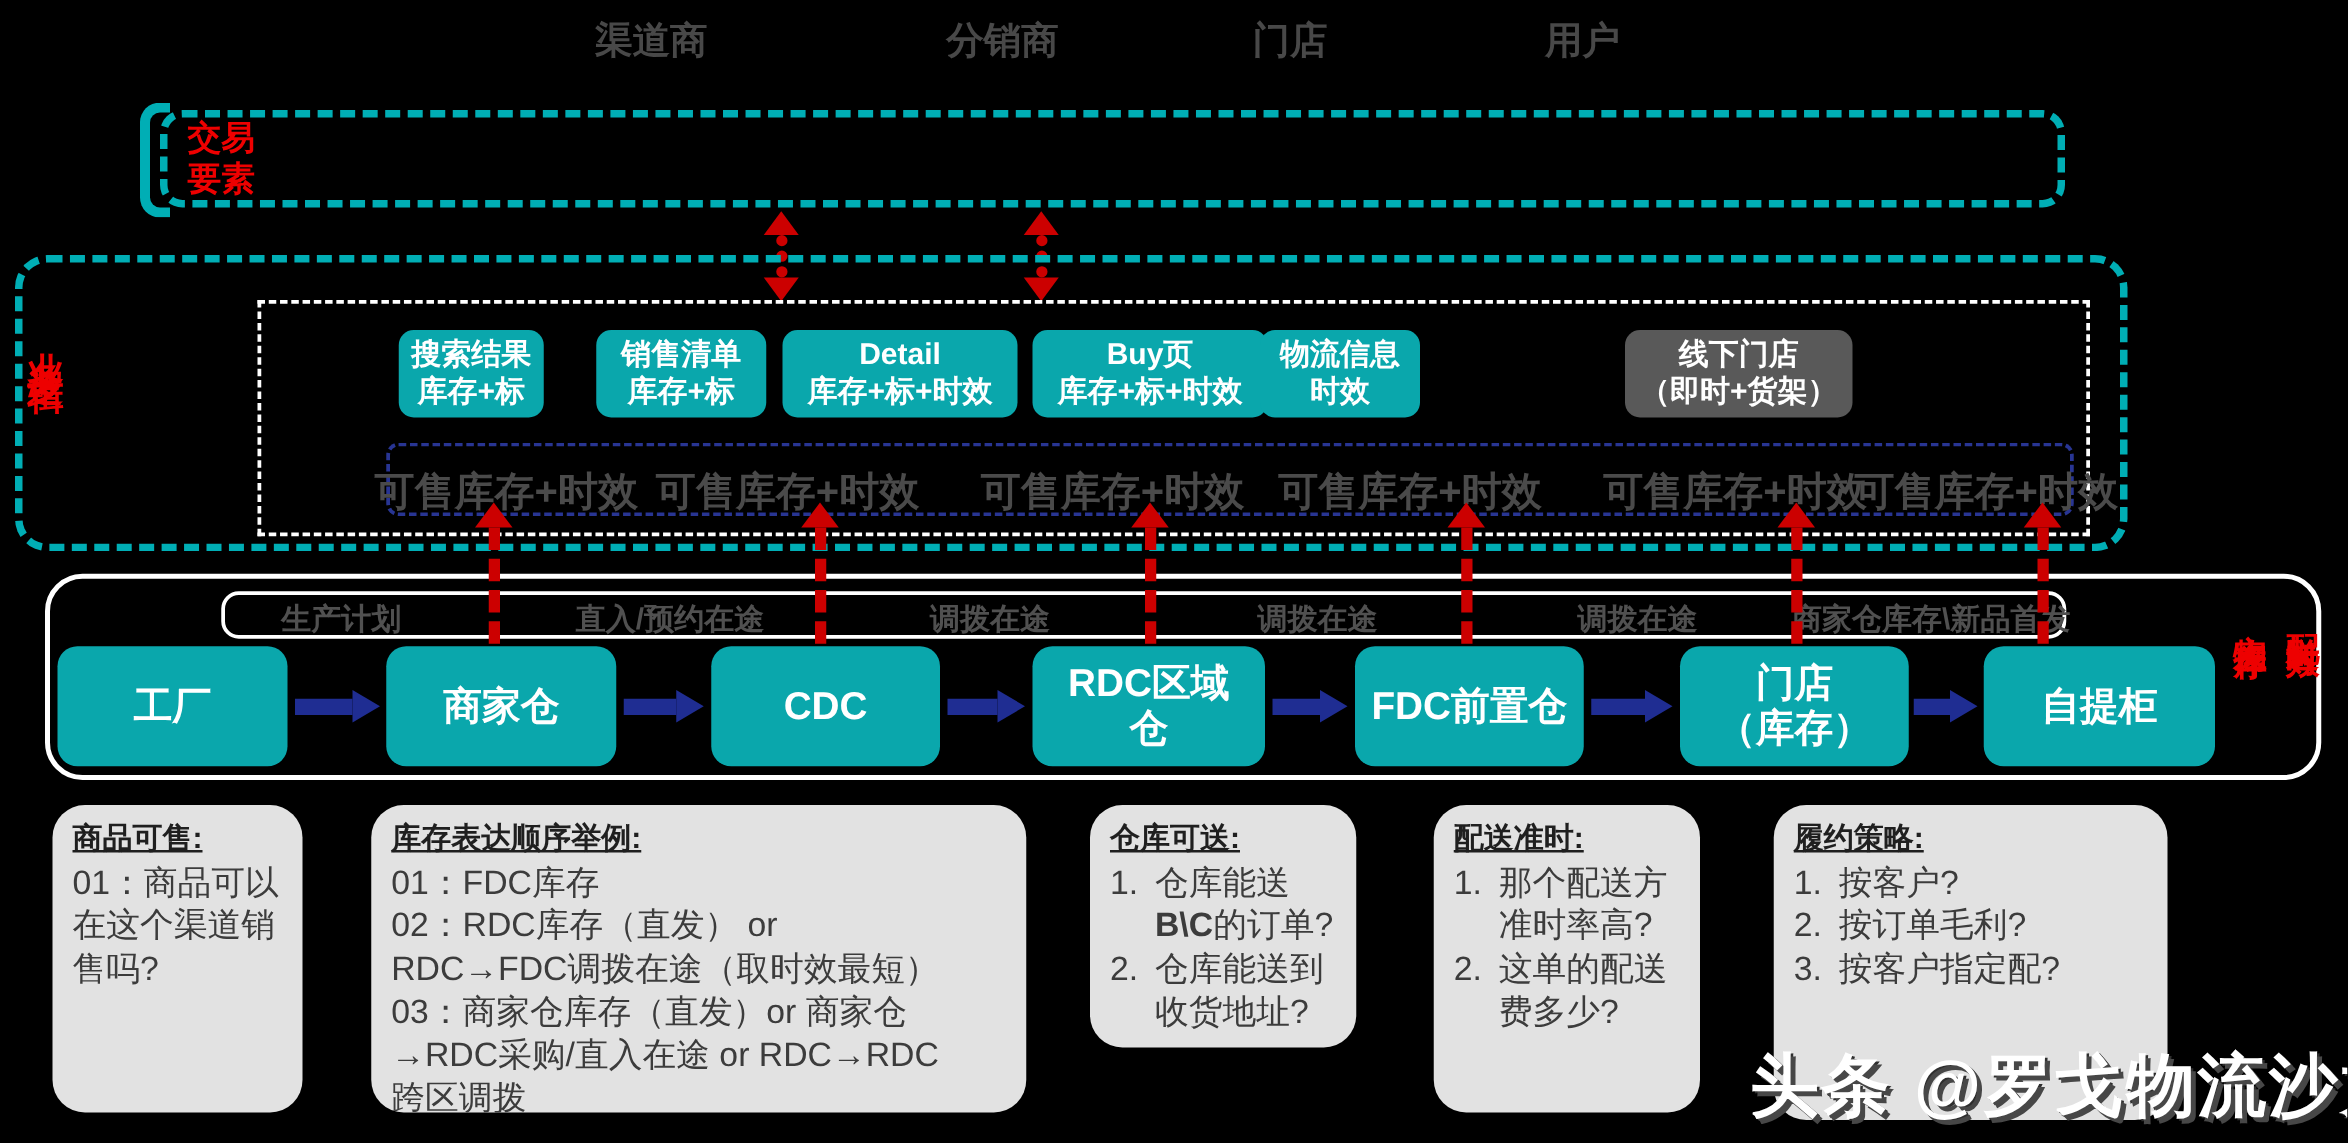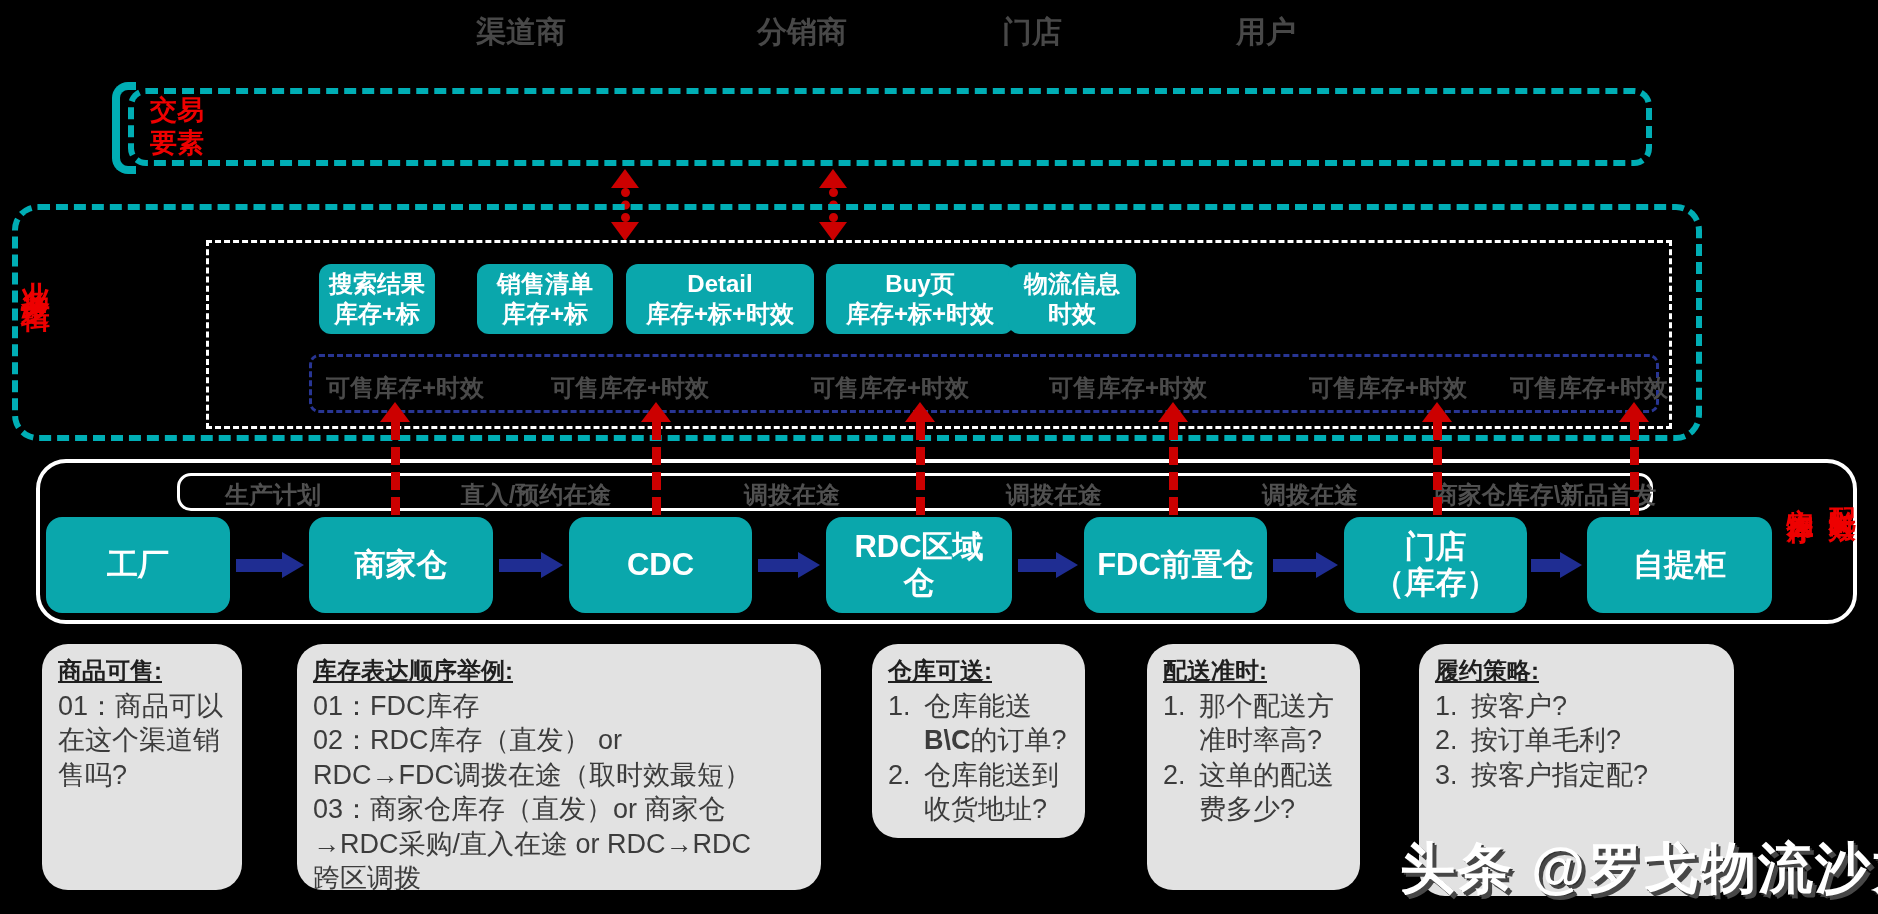--- a/index.html
+++ b/index.html
@@ -19,21 +19,21 @@
   .dbl .hd{width:0;height:0;border-left:14px solid transparent;border-right:14px solid transparent;border-top:19px solid #CC0000;}
 
   .logic-box{position:absolute;left:12px;top:204px;width:1690px;height:237px;border:6px dashed #00AEB5;border-radius:26px;box-sizing:border-box;}
   .logic-label{position:absolute;left:16px;top:258px;writing-mode:vertical-rl;font-size:29px;font-weight:bold;color:#EE0000;letter-spacing:7px;}
   .white-dash{position:absolute;left:206px;top:240px;width:1466px;height:189px;border:3px dashed #fff;box-sizing:border-box;}
 
   .pill{position:absolute;top:264px;height:70px;border-radius:12px;background:#0AA7AC;color:#fff;font-weight:bold;font-size:24px;line-height:1.25;display:flex;flex-direction:column;align-items:center;justify-content:center;text-align:center;white-space:nowrap;}
   .pill.gray{background:#595959;}
 
   .navy-dash{position:absolute;left:309px;top:354px;width:1350px;height:59px;border:3px dashed #283593;border-radius:10px;box-sizing:border-box;}
-  .sell{position:absolute;top:372px;transform:translateX(-50%);font-size:24px;font-weight:bold;color:#4A4A4A;white-space:nowrap;}
+  .sell{position:absolute;top:372px;transform:translateX(-50%);font-size:32px;font-weight:bold;color:#4A4A4A;white-space:nowrap;}
 
   .flow-box{position:absolute;left:36px;top:459px;width:1821px;height:165px;border:4px solid #fff;border-radius:30px;box-sizing:border-box;}
   .transit-row{position:absolute;left:177px;top:473px;width:1476px;height:38px;border:3px solid #fff;border-radius:14px;box-sizing:border-box;}
   .transit{position:absolute;top:479px;transform:translateX(-50%);font-size:24px;font-weight:bold;color:#505050;white-space:nowrap;}
 
   .up-arrow{position:absolute;top:402px;width:30px;display:flex;flex-direction:column;align-items:center;}
   .up-arrow .head{width:0;height:0;border-left:15px solid transparent;border-right:15px solid transparent;border-bottom:20px solid #CC0000;}
   .up-arrow .shaft{width:0;height:118px;border-left:9px dashed #CC0000;}
 
   .node{position:absolute;top:517px;height:96px;background:#0AA7AC;border-radius:16px;color:#fff;font-weight:bold;font-size:31px;line-height:1.15;display:flex;flex-direction:column;align-items:center;justify-content:center;text-align:center;white-space:nowrap;}
@@ -95,20 +95,24 @@
     <div>Detail</div>
     <div>库存+标+时效</div>
   </div>
   <div class="pill" style="left:826px;width:188px">
     <div>Buy页</div>
     <div>库存+标+时效</div>
   </div>
   <div class="pill" style="left:1008px;width:128px">
     <div>物流信息</div>
     <div>时效</div>
+  </div>
+  <div class="pill gray" style="left:1300px;width:182px">
+    <div>线下门店</div>
+    <div>（即时+货架）</div>
   </div>
 
   <div class="navy-dash"></div>
   <div class="sell" style="left:405px">可售库存+时效</div>
   <div class="sell" style="left:630px">可售库存+时效</div>
   <div class="sell" style="left:890px">可售库存+时效</div>
   <div class="sell" style="left:1128px">可售库存+时效</div>
   <div class="sell" style="left:1388px">可售库存+时效</div>
   <div class="sell" style="left:1589px">可售库存+时效</div>
 

